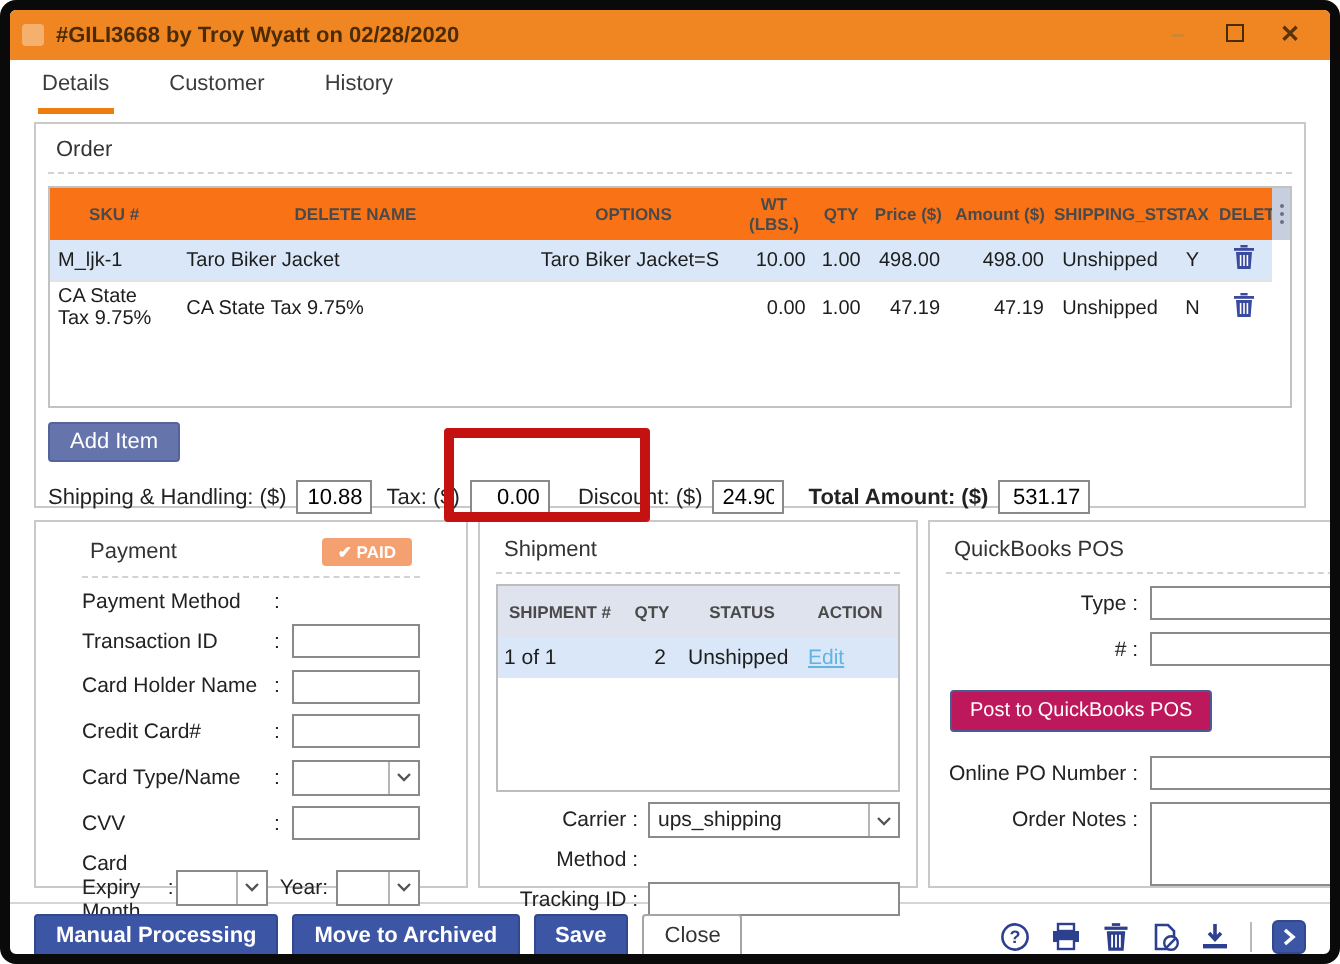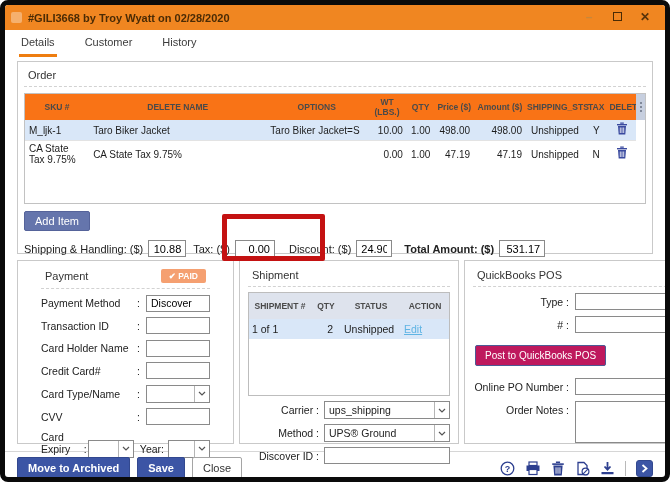--- a/index.html
+++ b/index.html
@@ -206,21 +206,20 @@
   <div class="groups-row">
 
     <div class="group pay-group">
       <div class="group-head">
         <span>Payment</span>
         <span class="paid-badge">✔ PAID</span>
       </div>
       <div class="frow">
           <span class="lbl">Payment Method</span>
           <span class="col">:</span>
-          <input value="Discover" style="">
         </div>
       <div class="frow">
           <span class="lbl">Transaction ID</span>
           <span class="col">:</span>
           <input value="" style="">
         </div>
       <div class="frow">
           <span class="lbl">Card Holder Name</span>
           <span class="col">:</span>
           <input value="" style="">
@@ -306,31 +305,23 @@
             <span class="sv">ups_shipping</span>
             <span class="chev">
               <svg width="8" height="5">
                 <polyline points="1,1 4,4 7,1" stroke="#555" stroke-width="1.2" fill="none"></polyline>
               </svg>
             </span>
           </div>
       </div>
       <div class="srow">
           <span class="slbl">Method :</span>
-        <div class="selbox">
-            <span class="sv">UPS® Ground</span>
-            <span class="chev">
-              <svg width="8" height="5">
-                <polyline points="1,1 4,4 7,1" stroke="#555" stroke-width="1.2" fill="none"></polyline>
-              </svg>
-            </span>
-          </div>
       </div>
       <div class="srow">
-          <span class="slbl">Discover ID :</span>
+          <span class="slbl">Tracking ID :</span>
           <input class="txt" value="" style="">
         </div>
     </div>
 
     <div class="group qb-group">
       <div class="group-head">
           <span>QuickBooks POS</span>
         </div>
       <div class="qrow">
           <span class="qlbl">Type :</span>
@@ -349,20 +340,21 @@
           <span class="qlbl" style="padding-top:3px">Order Notes  :</span>
         <div class="notes-wrap">
           <textarea class="notes" style=""></textarea>
           
         </div>
       </div>
     </div>
   </div>
 
   <div class="footer">
+    <button class="fbtn">Manual Processing</button>
     <button class="fbtn">Move to Archived</button>
     <button class="fbtn">Save</button>
     <button class="fbtn secondary">Close</button>
     <div class="foot-icons">
       <button class="icon-btn">
           <svg width="15" height="15" viewBox="0 0 15 15">
             <circle cx="7.5" cy="7.5" r="6.3" fill="none" stroke="#2d3f8f" stroke-width="1.3"></circle>
             <text x="7.5" y="10.6" font-size="9" font-weight="bold" text-anchor="middle" fill="#2d3f8f" font-family="Liberation Sans, sans-serif">?</text>
           </svg>
         </button>

